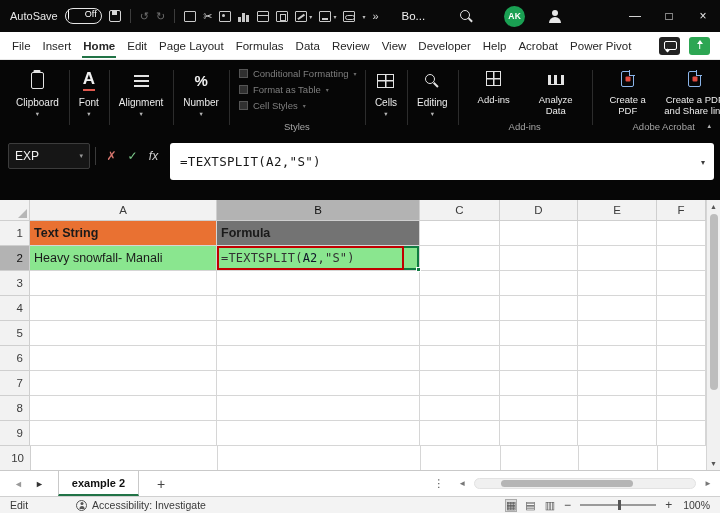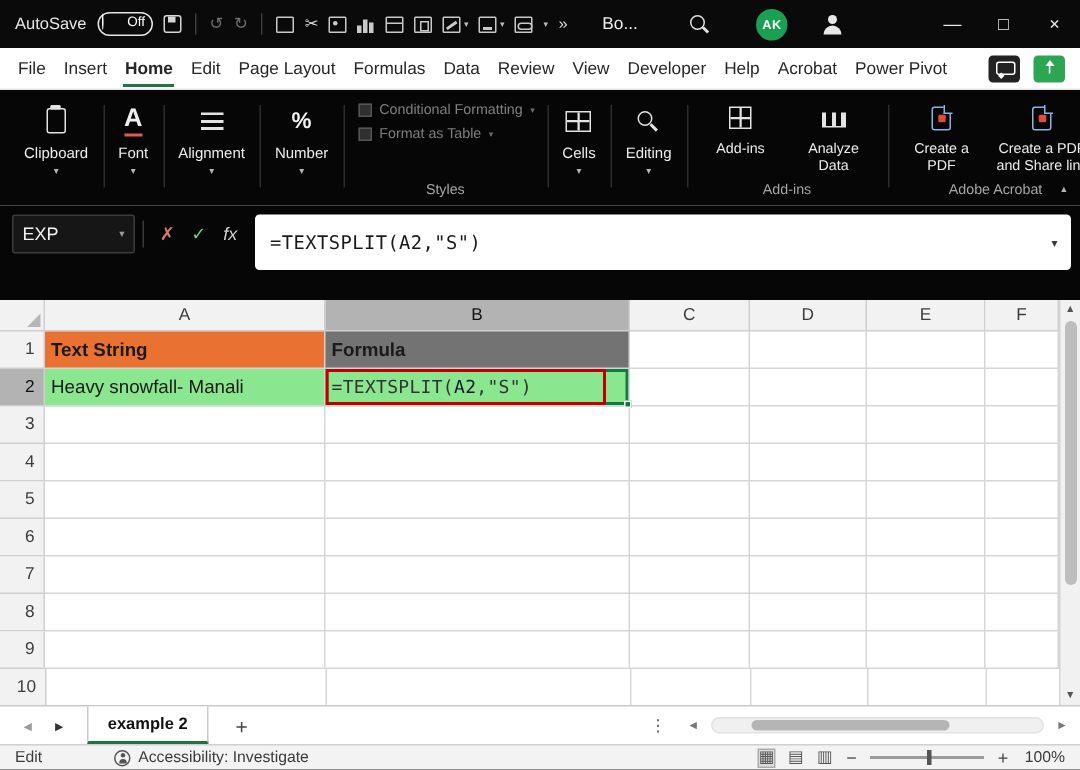--- a/index.html
+++ b/index.html
@@ -257,20 +257,25 @@
           <div class="styles-item">
             <span class="si-ic"></span>
             <span class="si-lb">Conditional Formatting</span>
             <span class="si-ch">▾</span>
           </div>
           <div class="styles-item">
             <span class="si-ic"></span>
             <span class="si-lb">Format as Table</span>
             <span class="si-ch">▾</span>
           </div>
+          <div class="styles-item">
+            <span class="si-ic"></span>
+            <span class="si-lb">Cell Styles</span>
+            <span class="si-ch">▾</span>
+          </div>
         </div>
       <div class="group-bottom-label">Styles</div>
     </div>
     <div class="rgroup">
       <span class="big-icon-wrap">
           <span class="icon-grid"></span>
         </span>
       <span class="rg-label">Cells</span>
       <span class="rg-ch">▾</span>
     </div>

